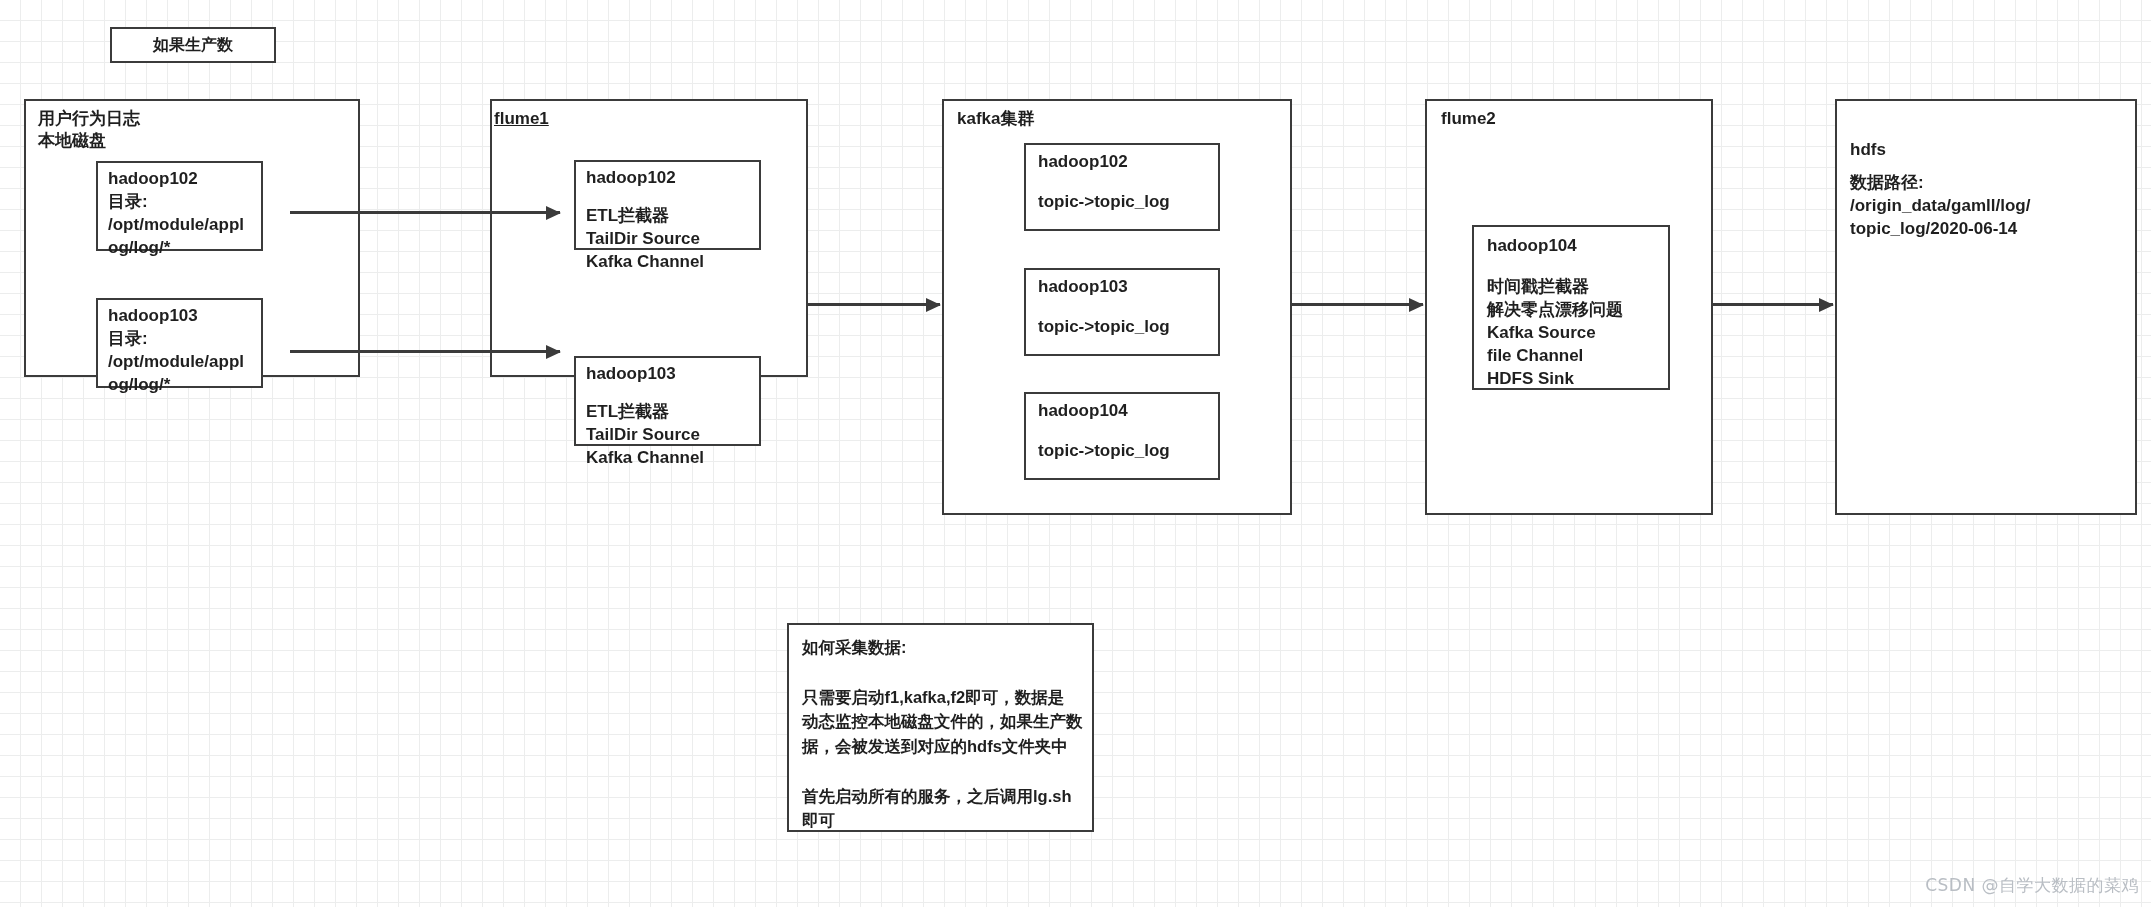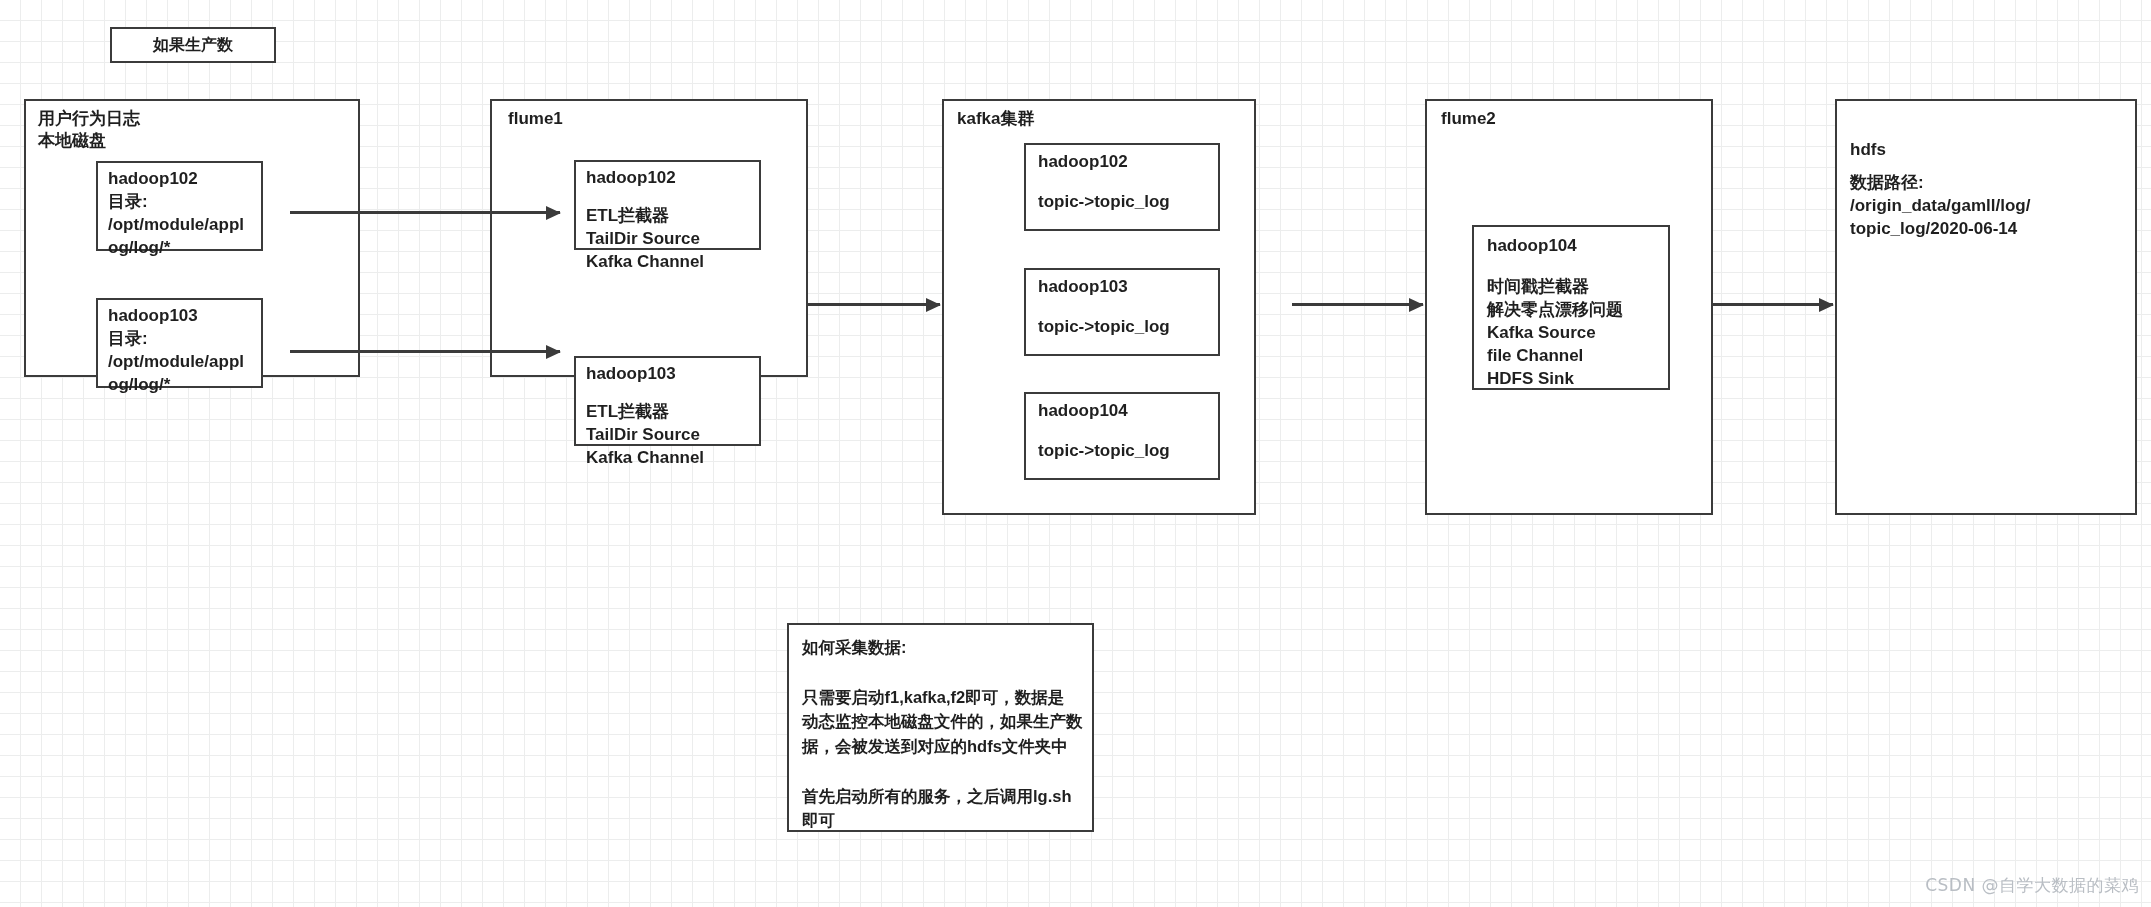--- a/index.html
+++ b/index.html
@@ -156,38 +156,38 @@
 
     <div class="inner-box" style="left:70px; top:197px; width:167px; height:90px;">
       <div class="box-title" style="left:10px; top:5px;">hadoop103</div>
       <div class="box-text" style="left:10px; top:27px;">目录:
 /opt/module/appl
 og/log/*</div>
     </div>
   </div>
 
   <div class="box" style="left:490px; top:99px; width:318px; height:278px;">
-    <div class="box-title" style="left:16px; top:7px;">flume1</div>
+    <div class="box-title" style="left:2px; top:7px;text-decoration:underline;">flume1</div>
 
     <div class="inner-box" style="left:82px; top:59px; width:187px; height:90px;">
       <div class="box-title" style="left:10px; top:5px;">hadoop102</div>
       <div class="box-text" style="left:10px; top:42px;">ETL拦截器
 TailDir Source
 Kafka Channel</div>
     </div>
 
     <div class="inner-box" style="left:82px; top:255px; width:187px; height:90px;">
       <div class="box-title" style="left:10px; top:5px;">hadoop103</div>
       <div class="box-text" style="left:10px; top:42px;">ETL拦截器
 TailDir Source
 Kafka Channel</div>
     </div>
   </div>
 
-  <div class="box" style="left:942px; top:99px; width:314px; height:416px;">
+  <div class="box" style="left:942px; top:99px; width:350px; height:416px;">
     <div class="box-title" style="left:13px; top:7px;">kafka集群</div>
 
     <div class="inner-box" style="left:80px; top:42px; width:196px; height:88px;">
       <div class="box-title" style="left:12px; top:6px;">hadoop102</div>
       <div class="box-text" style="left:12px; top:45px;">topic-&gt;topic_log</div>
     </div>
 
     <div class="inner-box" style="left:80px; top:167px; width:196px; height:88px;">
       <div class="box-title" style="left:12px; top:6px;">hadoop103</div>
       <div class="box-text" style="left:12px; top:45px;">topic-&gt;topic_log</div>

